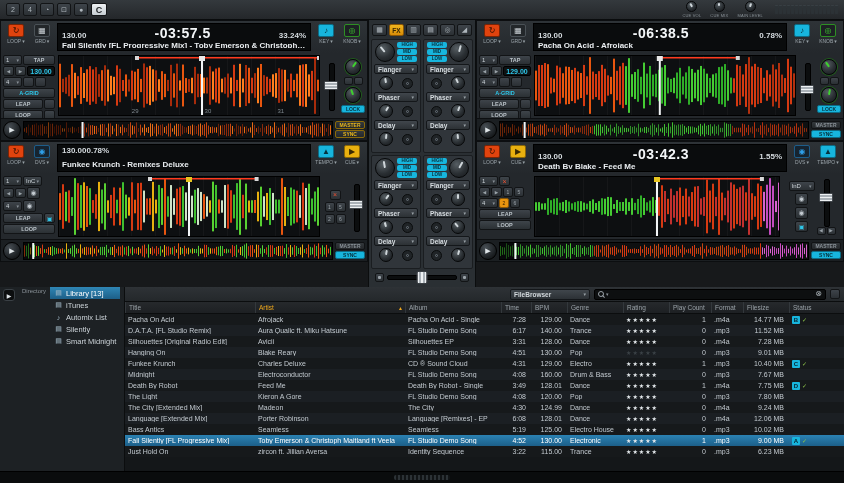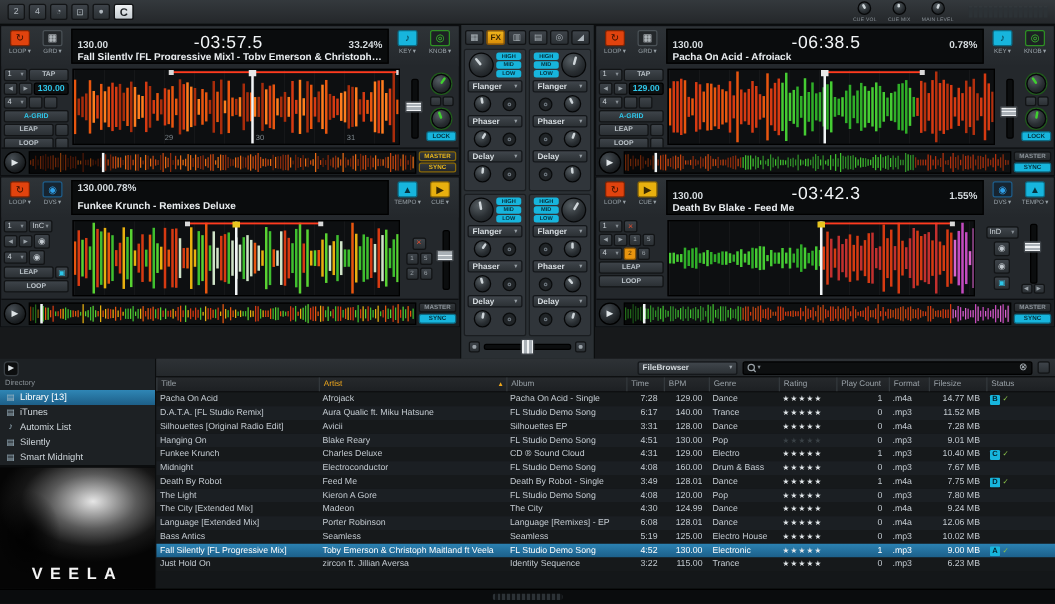--- a/index.html
+++ b/index.html
@@ -37,21 +37,21 @@
   .tl-grid{background:#23272a;color:#cfd6da;border:1px solid #4a5156}
   .tl-key{background:#17b5dd;color:#06333f;border:1px solid #0d6b84}
   .tl-knob{background:#1d2124;color:#3fd12f;border:1px solid #2e8f24}
   .tl-dvs{background:#162430;color:#2f9fe8;border:1px solid #1d5d8a}
   .tl-cue{background:#e8b00f;color:#3a2a02;border:1px solid #8a6608}
   .tl-tempo{background:#17b5dd;color:#06333f;border:1px solid #0d6b84}
   .tlab{font-size:5px;color:#98a1a7;display:flex;gap:1px;align-items:center;white-space:nowrap}
   .disp{flex:1;background:#0a0c0d;border:1px solid #000;margin:1px;padding:1px 4px 2px;display:flex;flex-direction:column;justify-content:space-between;min-width:0}
   .disp-row1{display:flex;align-items:baseline}
   .d-bpm,.d-pitch{font-size:8px;font-weight:700;color:#d5dbdf}
-  .d-time{flex:1;text-align:center;font-size:14px;font-weight:400;color:#f3f6f8;letter-spacing:.5px}
+  .d-time{flex:1;text-align:center;font-size:14px;font-weight:700;color:#f3f6f8;letter-spacing:.5px}
   .d-title{font-size:8px;font-weight:600;color:#e9edf0;white-space:nowrap;overflow:hidden;text-overflow:ellipsis}
   .dbody{flex:1;display:flex;min-height:0}
   .lstrip{width:56px;padding:2px;display:flex;flex-direction:column;gap:1px}
   .r{display:flex;gap:1px;align-items:center}
   .cb{height:10px;min-width:19px;display:flex;align-items:center;justify-content:space-between;gap:1px;padding:0 2px;background:linear-gradient(#3e444a,#2b3034);border:1px solid #121416;border-radius:2px;color:#ccd3d8;font-size:6px}
   .cb i{font-size:5px;color:#8a9298;font-style:normal}
   .tb{height:10px;flex:1;font-size:5.5px;font-weight:700;color:#b9c1c7;background:linear-gradient(#3e444a,#2b3034);border:1px solid #121416;border-radius:2px;text-align:center;line-height:8px}
   .tb.cy{color:#2ec7ea}
   .sb{width:11px;height:10px;background:linear-gradient(#3e444a,#2b3034);border:1px solid #121416;border-radius:2px;font-size:4.5px;color:#9aa2a8;display:flex;align-items:center;justify-content:center;flex:none}
   .sb.red{color:#f05030;font-size:7px}
@@ -91,21 +91,21 @@
   .fx-select i{font-size:5px;color:#9aa2a8;font-style:normal}
   .fx-krow{display:flex;align-items:center;justify-content:space-around}
   .xfrow{height:16px;display:flex;align-items:center;gap:3px;padding:1px 4px 0}
   .xbtn{width:9px;height:9px;background:linear-gradient(#3e444a,#2b3034);border:1px solid #121416;border-radius:2px;flex:none}
   .xbtn::after{content:"";display:block;width:3px;height:3px;margin:2px auto;background:#9aa2a8;border-radius:1px}
   .xtrack{flex:1;height:5px;background:#0b0d0e;border:1px solid #000;border-radius:2px;position:relative}
   .xhandle{position:absolute;left:50%;top:-5px;transform:translateX(-50%);width:11px;height:13px;background:repeating-linear-gradient(90deg,#eef1f3 0 2px,#aab1b7 2px 4px);border:1px solid #3a3f44;border-radius:2px}
 
   
   .browser{flex:1;display:flex;min-height:0}
-  .sidebar{width:125px;background:#1d2124;border-right:1px solid #0b0d0e;display:flex;flex-direction:column}
+  .sidebar{width:125px;background:#1d2124;border-right:1px solid #0b0d0e;display:flex;flex-direction:row}
   .sbtop{height:16px;display:flex;align-items:center;padding:0 3px}
   .navcirc{width:12px;height:12px;border-radius:3px;background:#0c0e0f;border:1px solid #3a4045;color:#dfe5e8;font-size:6px;display:flex;align-items:center;justify-content:center}
   .sbdir{font-size:6px;color:#8a9298;padding:1px 4px 2px}
   .sbitems{display:flex;flex-direction:column}
   .sbitem{height:12px;display:flex;align-items:center;gap:3px;padding:0 4px;font-size:7.5px;color:#ccd3d8;white-space:nowrap}
   .sbitem.selected{background:linear-gradient(#2f86b5,#1d5f88);color:#fff}
   .sbico{font-size:7px;color:#9fb6c4;width:9px;text-align:center}
   .cover{margin-top:auto;height:101px;position:relative;background:#070707;border-top:2px solid #0b0d0e;overflow:hidden}
   .coverart{position:absolute;inset:0;background:radial-gradient(ellipse 62% 50% at 60% 28%,#e6e6e6 0%,#a8a8a8 20%,#5a5a5a 45%,#161616 75%,#050505 100%)}
   .coverart::after{content:"";position:absolute;inset:0;background:radial-gradient(ellipse 35% 60% at 18% 55%,rgba(0,0,0,.85),transparent 60%)}

